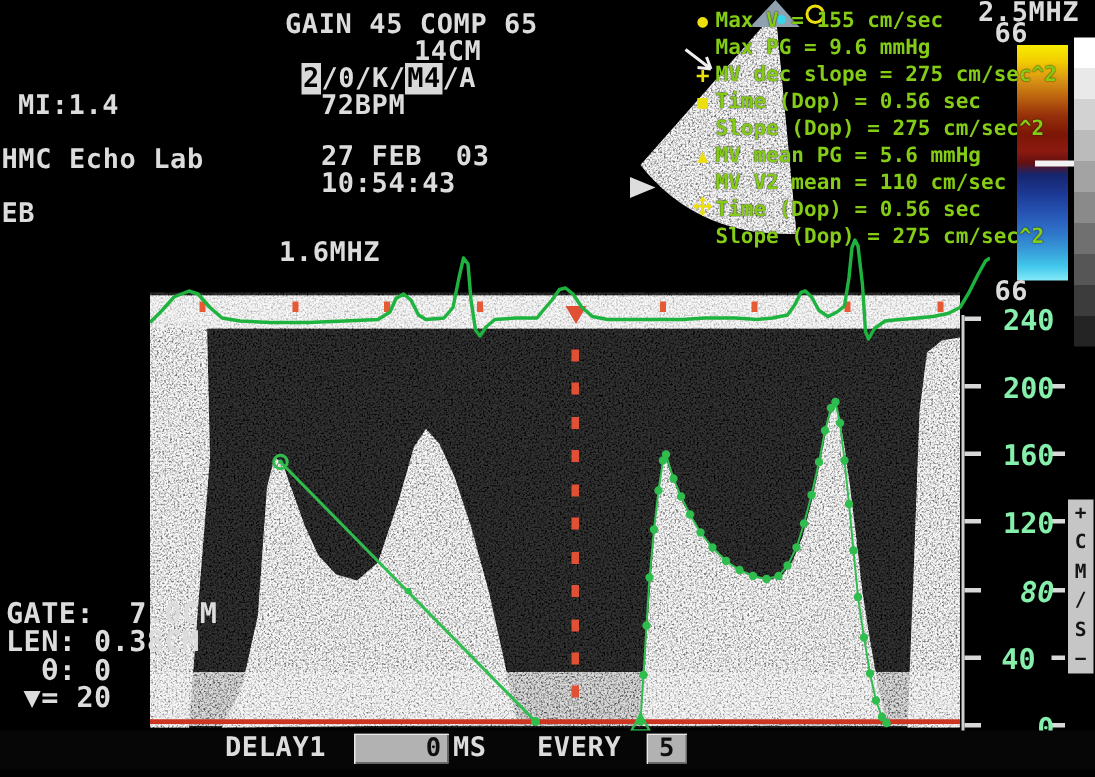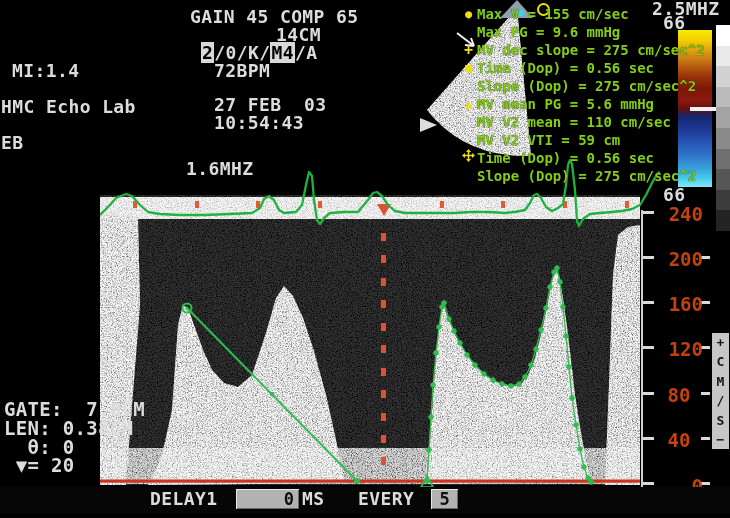--- a/index.html
+++ b/index.html
@@ -8,21 +8,21 @@
     font-family:"DejaVu Sans Mono","Liberation Mono",monospace;
   }
   .abs{position:absolute;}
   .txt{color:#dcdcdc;font-weight:bold;white-space:pre;line-height:1.05;}
   .t18{font-size:18px;letter-spacing:.4px;}
   .t19{font-size:19px;letter-spacing:.3px;}
   .meas-row{display:flex;align-items:center;height:18px;}
   .meas-bullet{width:17px;text-align:center;color:#ecdf0e;font-size:12px;font-weight:bold;line-height:18px;flex:0 0 17px;}
   .meas-label{color:#84cc16;font-size:14px;font-weight:bold;white-space:pre;text-shadow:0 0 1px #000;}
   .inv{background:#d8d8d8;color:#000;padding:0 1px;}
-  .axis-num{color:#c2410c;font-weight:bold;font-size:19px;white-space:pre;}
+  .axis-num{color:#86efac;font-weight:bold;font-size:19px;white-space:pre;}
   .tickL{position:absolute;width:11px;height:3px;background:#d8d8d8;}
   .tickR{position:absolute;width:9px;height:3px;background:#d8d8d8;}
   #unitstrip{background:#c6c6c6;color:#151515;font-size:13px;font-weight:bold;
     display:flex;flex-direction:column;align-items:center;justify-content:space-between;padding:2px 0;}
   #colorbar{background:linear-gradient(to bottom,
       #f8ec00 0%,#f2cc02 7%,#dc9a14 14%,#bc6410 22%,#96300a 30%,#7c1606 38%,
       #8c1a10 45%,#641010 50%,#16266e 55%,#1c3894 63%,#2756b6 72%,#2f76ca 80%,
       #38a0da 88%,#42c8ec 94%,#84e9f8 100%);}
   #graybar{background:linear-gradient(to bottom,
       #ffffff 0 10%,#e9e9e9 0 20%,#d2d2d2 0 30%,#bbbbbb 0 40%,#a3a3a3 0 50%,
@@ -175,21 +175,21 @@
     <div class="tickR" style="left:701px;top:256px;"></div>
     <div class="tickR" style="left:701px;top:301px;"></div>
     <div class="tickR" style="left:701px;top:346px;"></div>
     <div class="tickR" style="left:701px;top:392px;"></div>
     <div class="tickR" style="left:701px;top:437px;"></div>
     <div class="tickR" style="left:701px;top:482px;"></div>
     <div class="abs axis-num" style="left:655px;top:203px;width:48px;text-align:right;">240</div>
     <div class="abs axis-num" style="left:655px;top:248px;width:48px;text-align:right;">200</div>
     <div class="abs axis-num" style="left:655px;top:293px;width:48px;text-align:right;">160</div>
     <div class="abs axis-num" style="left:655px;top:338px;width:48px;text-align:right;">120</div>
-    <div class="abs axis-num" style="left:655px;top:384px;width:48px;text-align:center;">80</div>
+    <div class="abs axis-num" style="left:655px;top:384px;width:48px;text-align:right;font-style:italic;">80</div>
     <div class="abs axis-num" style="left:655px;top:429px;width:48px;text-align:center;">40</div>
     <div class="abs axis-num" style="left:655px;top:475px;width:48px;text-align:right;">0</div>
     <div id="unitstrip" class="abs" style="left:712px;top:333px;width:17px;height:112px;">
       <span>+</span>
       <span>C</span>
       <span>M</span>
       <span>/</span>
       <span>S</span>
       <span>−</span>
     </div>
@@ -234,24 +234,20 @@
       </div>
     <div class="meas-row">
         <span class="meas-bullet">▲</span>
         <span class="meas-label">MV mean PG = 5.6 mmHg</span>
       </div>
     <div class="meas-row">
         <span class="meas-bullet"></span>
         <span class="meas-label">MV V2 mean = 110 cm/sec</span>
       </div>
     <div class="meas-row">
-        <span class="meas-bullet"></span>
-        <span class="meas-label">MV V2 VTI = 59 cm</span>
-      </div>
-    <div class="meas-row">
         <span class="meas-bullet"><svg width="13" height="13" viewBox="0 0 13 13">
             <path d="M6.5 0 L9 3 H7.3 V5.7 H10 V4 L13 6.5 L10 9 V7.3 H7.3 V10 H9 L6.5 13 L4 10 H5.7 V7.3 H3 V9 L0 6.5 L3 4 V5.7 H5.7 V3 H4 Z" fill="#ecdf0e"></path>
           </svg></span>
         <span class="meas-label">Time (Dop) = 0.56 sec</span>
       </div>
     <div class="meas-row">
         <span class="meas-bullet"></span>
         <span class="meas-label">Slope (Dop) = 275 cm/sec^2</span>
       </div>
   </div>

